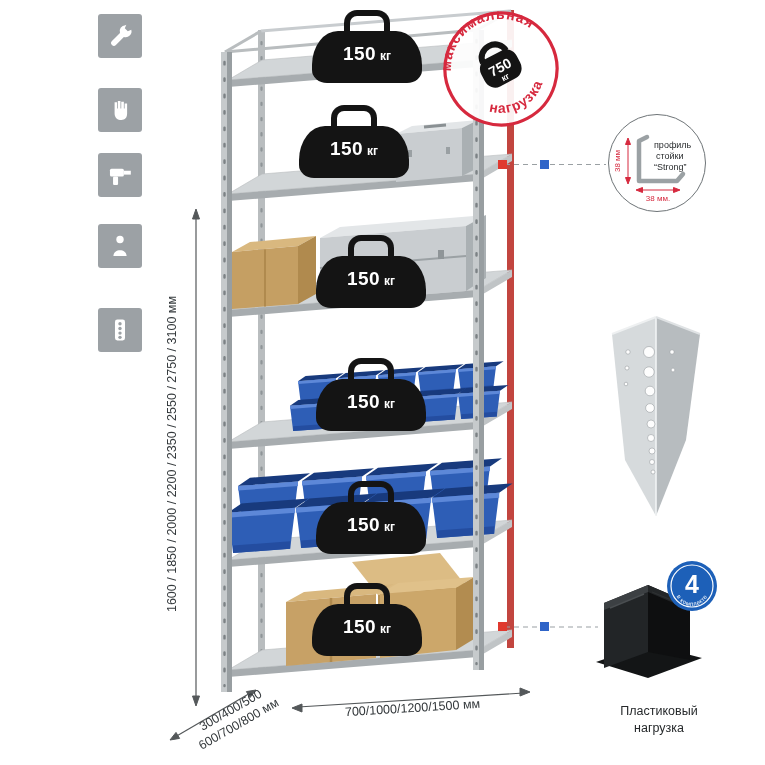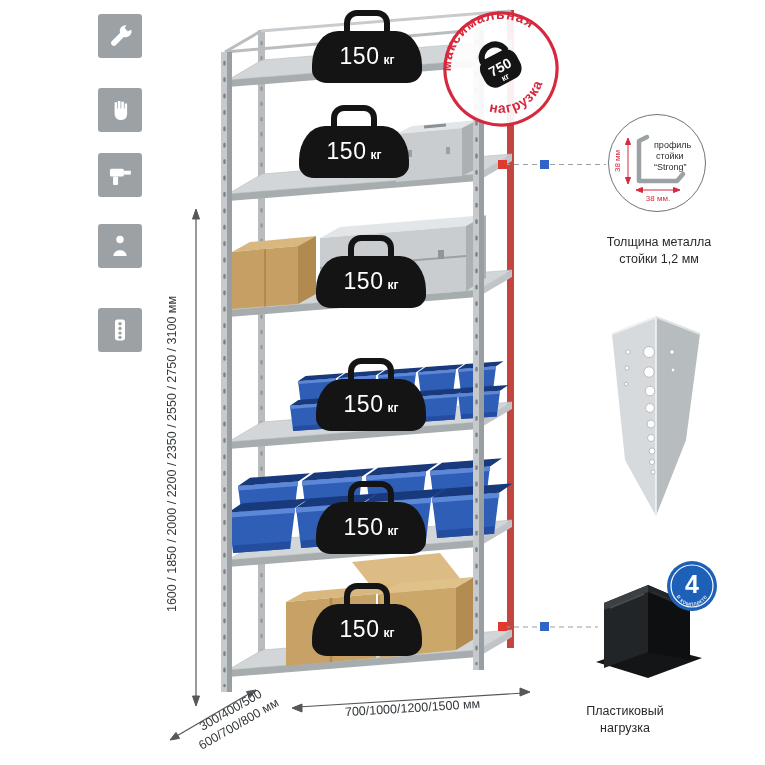--- a/index.html
+++ b/index.html
@@ -6,21 +6,21 @@
   body{font-family:"Liberation Sans", sans-serif; background:#fff;}
   .canvas{position:relative;width:765px;height:765px;background:#fff;overflow:hidden;border-right:1px solid #e8e8e8;}
   .abs{position:absolute;}
   
   .tile{position:absolute;left:98px;width:44px;height:44px;background:#9ca1a5;border-radius:3px;display:flex;align-items:center;justify-content:center;}
   .tile svg{width:34px;height:34px;}
   
   .kettle{position:absolute;width:110px;text-align:center;z-index:5;}
   .kettle .handle{width:34px;height:20px;border:6px solid #141414;border-bottom:none;border-radius:13px 13px 0 0;margin:0 auto -5px;}
   .kettle .kbody{background:#141414;height:52px;border-radius:26px 26px 15px 15px / 34px 34px 13px 13px;display:flex;justify-content:center;align-items:baseline;padding-top:12px;box-sizing:border-box;color:#fff;}
-  .kettle .val{font-size:23px;font-weight:normal;letter-spacing:.5px;}
+  .kettle .val{font-size:19px;font-weight:bold;letter-spacing:.5px;}
   .kettle .unit{font-size:12px;font-weight:bold;margin-left:4px;}
   
   .dim-label{position:absolute;color:#33383b;font-size:12.5px;text-align:center;white-space:nowrap;}
   
   .profile-circle{position:absolute;left:608px;top:114px;width:98px;height:98px;border:1.6px solid #6e7477;border-radius:50%;background:#fff;box-sizing:border-box;}
   .caption{position:absolute;width:140px;text-align:center;font-size:12.5px;color:#26292b;line-height:1.32;}
   .stamp{position:absolute;left:436px;top:4px;z-index:6;}
 </style>
 </head>
 <body>
@@ -343,23 +343,19 @@
         <polygon points="71,75 64.5,72.5 64.5,77.5"></polygon>
       </g>
       <text x="49" y="86" text-anchor="middle" font-size="8" fill="#d6293e">38 мм.</text>
       <g font-size="9" fill="#2a2d2f">
         <text x="45" y="33">профиль</text>
         <text x="47" y="44">стойки</text>
         <text x="45" y="55">“Strong”</text>
       </g>
     </svg>
   </div>
-  <div class="caption" style="left:589px;top:234px">
-    <div>Толщина металла</div>
-    <div>стойки 1,2 мм</div>
-  </div>
-
-  <div class="caption" style="left:555px;top:703px">
+
+  <div class="caption" style="left:589px;top:703px">
     <div>Пластиковый</div>
     <div>нагрузка</div>
   </div>
 
 </div>
 
 </body></html>

